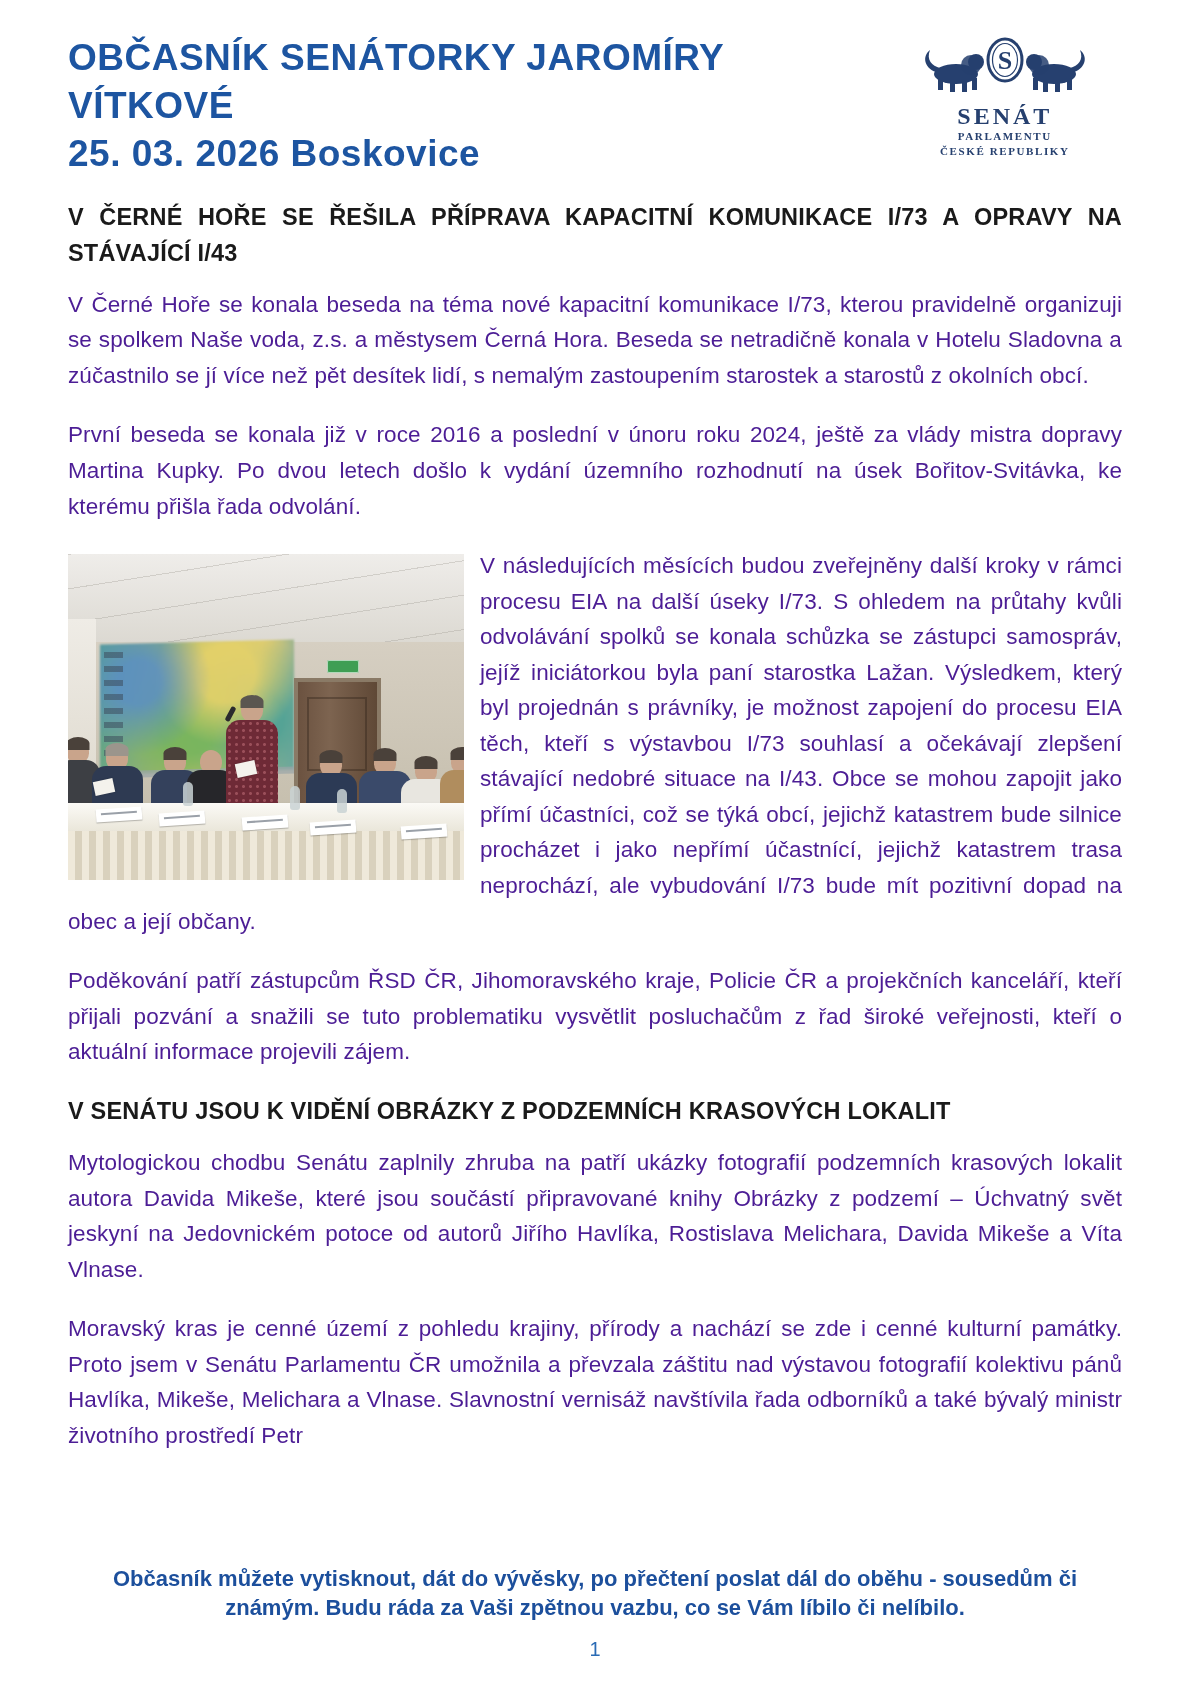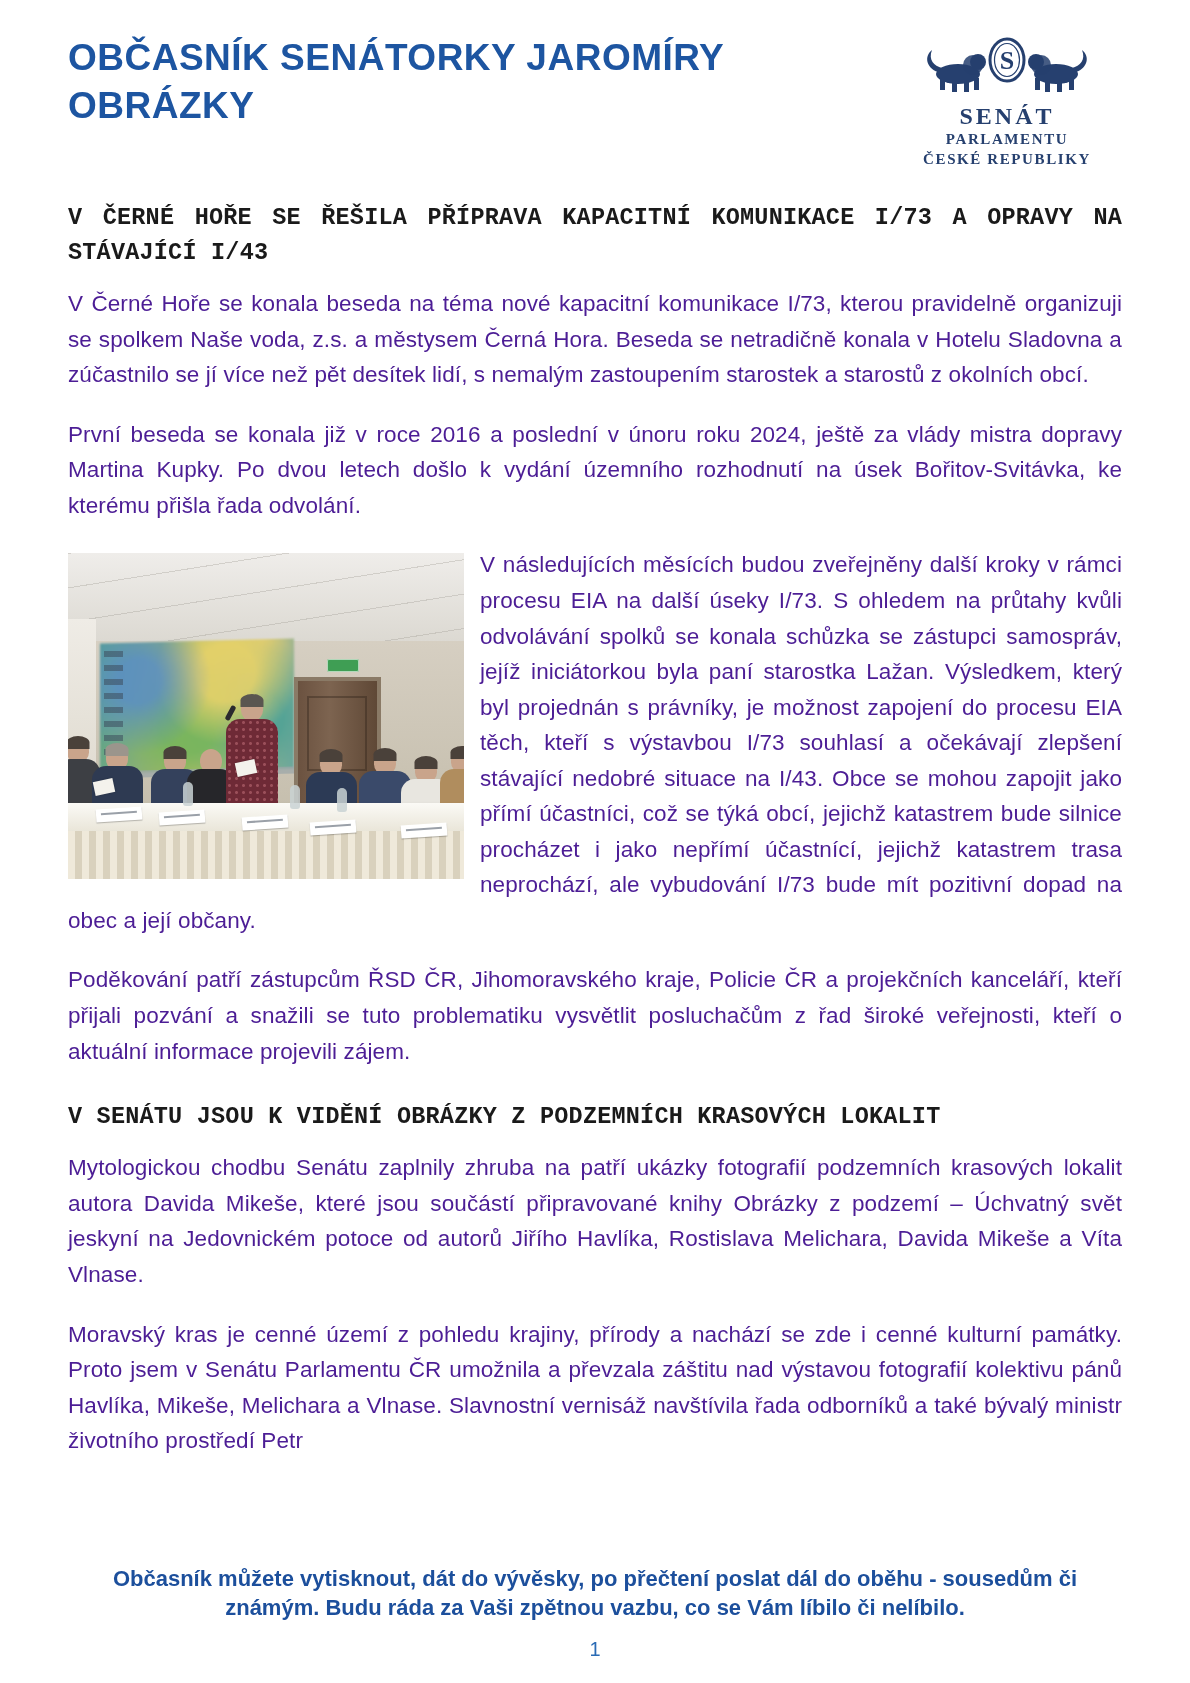--- a/index.html
+++ b/index.html
@@ -14,27 +14,27 @@
   .page-title{
     color:#1d55a1; font-weight:bold; font-size:37px; line-height:1.3;
     letter-spacing:0.5px; max-width:860px;
   }
   .logo-block{ width:238px; text-align:center; color:#26406f; margin-top:2px; }
   .logo-wordmark{
     font-family:"Liberation Serif", serif; font-weight:bold; font-size:24px;
     letter-spacing:3px; line-height:1.05; margin-top:2px;
   }
   .logo-sub{
-    font-family:"Liberation Serif", serif; font-weight:bold; font-size:15px;
+    font-family:"Liberation Serif", serif; font-weight:bold; font-size:11px;
     letter-spacing:1.6px; line-height:1.35;
   }
   
   .section-heading{
     color:#1a1a1a; font-weight:bold; font-size:23.5px; line-height:1.5;
-    text-align:justify; letter-spacing:0.2px; margin-top:30px; margin-bottom:16px;font-family:Liberation Mono, monospace;
+    text-align:justify; letter-spacing:0.2px; margin-top:22px; margin-bottom:16px;
   }
   p.body{
     color:#4c1d95; font-size:22.5px; line-height:1.58; text-align:justify;
     hyphens:auto; margin-bottom:24px; letter-spacing:0.1px;
   }
   .photo-flow::after{ content:""; display:block; clear:both; }
   
   .photo{
     float:left; width:396px; height:326px; margin:6px 16px 4px 0;
     position:relative; overflow:hidden; background:#cdc6b8;
@@ -138,21 +138,22 @@
     text-align:center; color:#2a6bb5; font-size:20px;
   }
 </style>
 </head>
 <body>
 
 <div class="page">
 
   <div class="masthead">
     <div class="page-title">
-      <div>OBČASNÍK SENÁTORKY JAROMÍRY OBRÁZKY</div>
+      <div>OBČASNÍK SENÁTORKY JAROMÍRY VÍTKOVÉ</div>
+      <div>25. 03. 2026 Boskovice</div>
     </div>
 
     <div class="logo-block">
       <svg width="190" height="62" viewBox="0 0 190 62">
         <g fill="#26406f">
 
           <g>
             <ellipse cx="46" cy="38" rx="22" ry="10"></ellipse>
             <circle cx="66" cy="26" r="8"></circle>
             <circle cx="61" cy="29" r="10" opacity="0.85"></circle>

